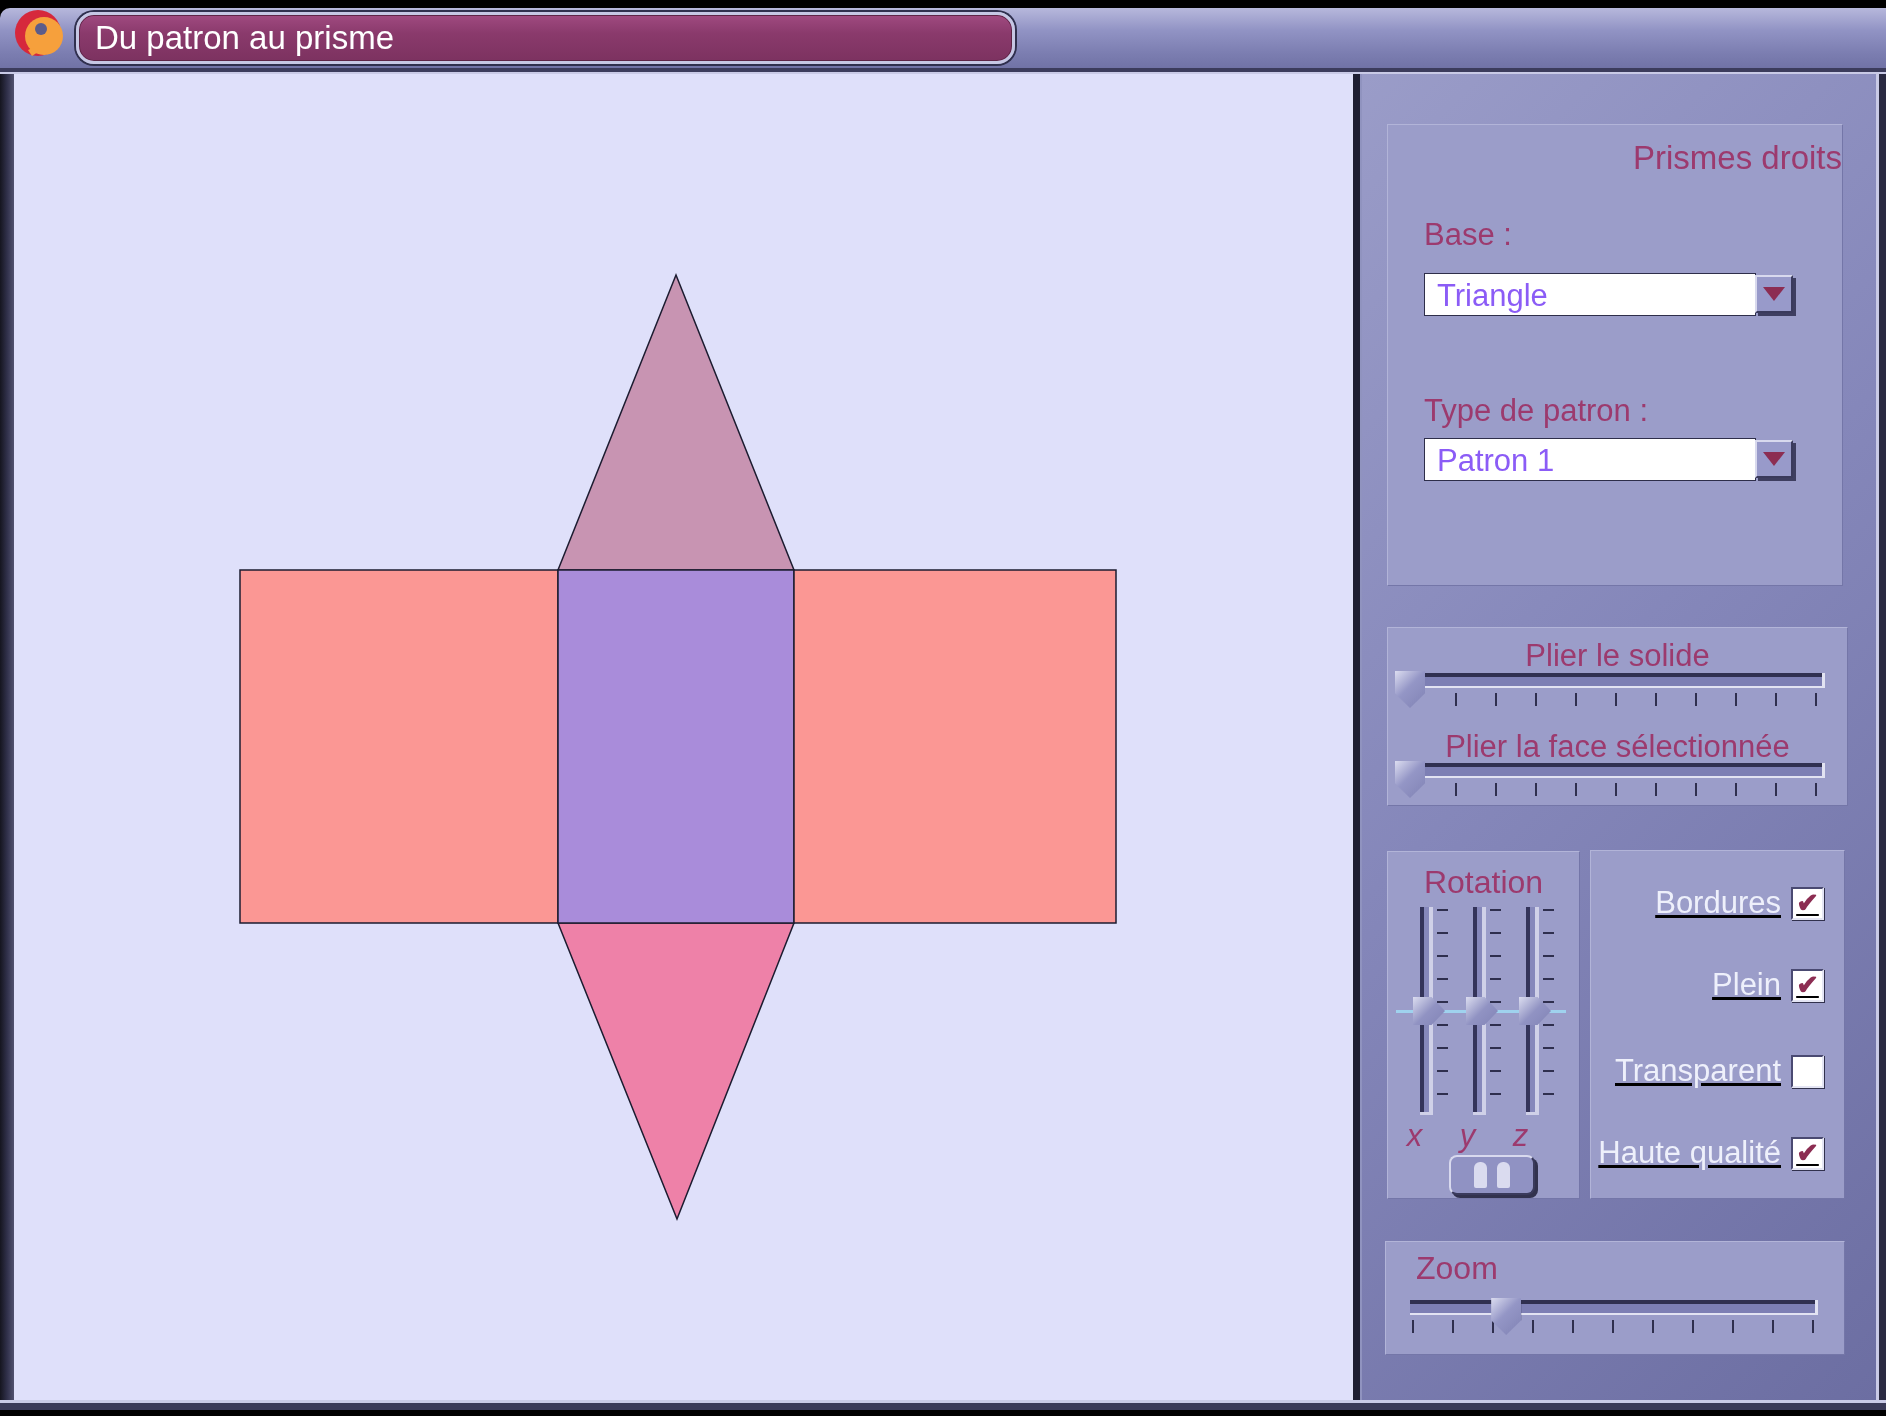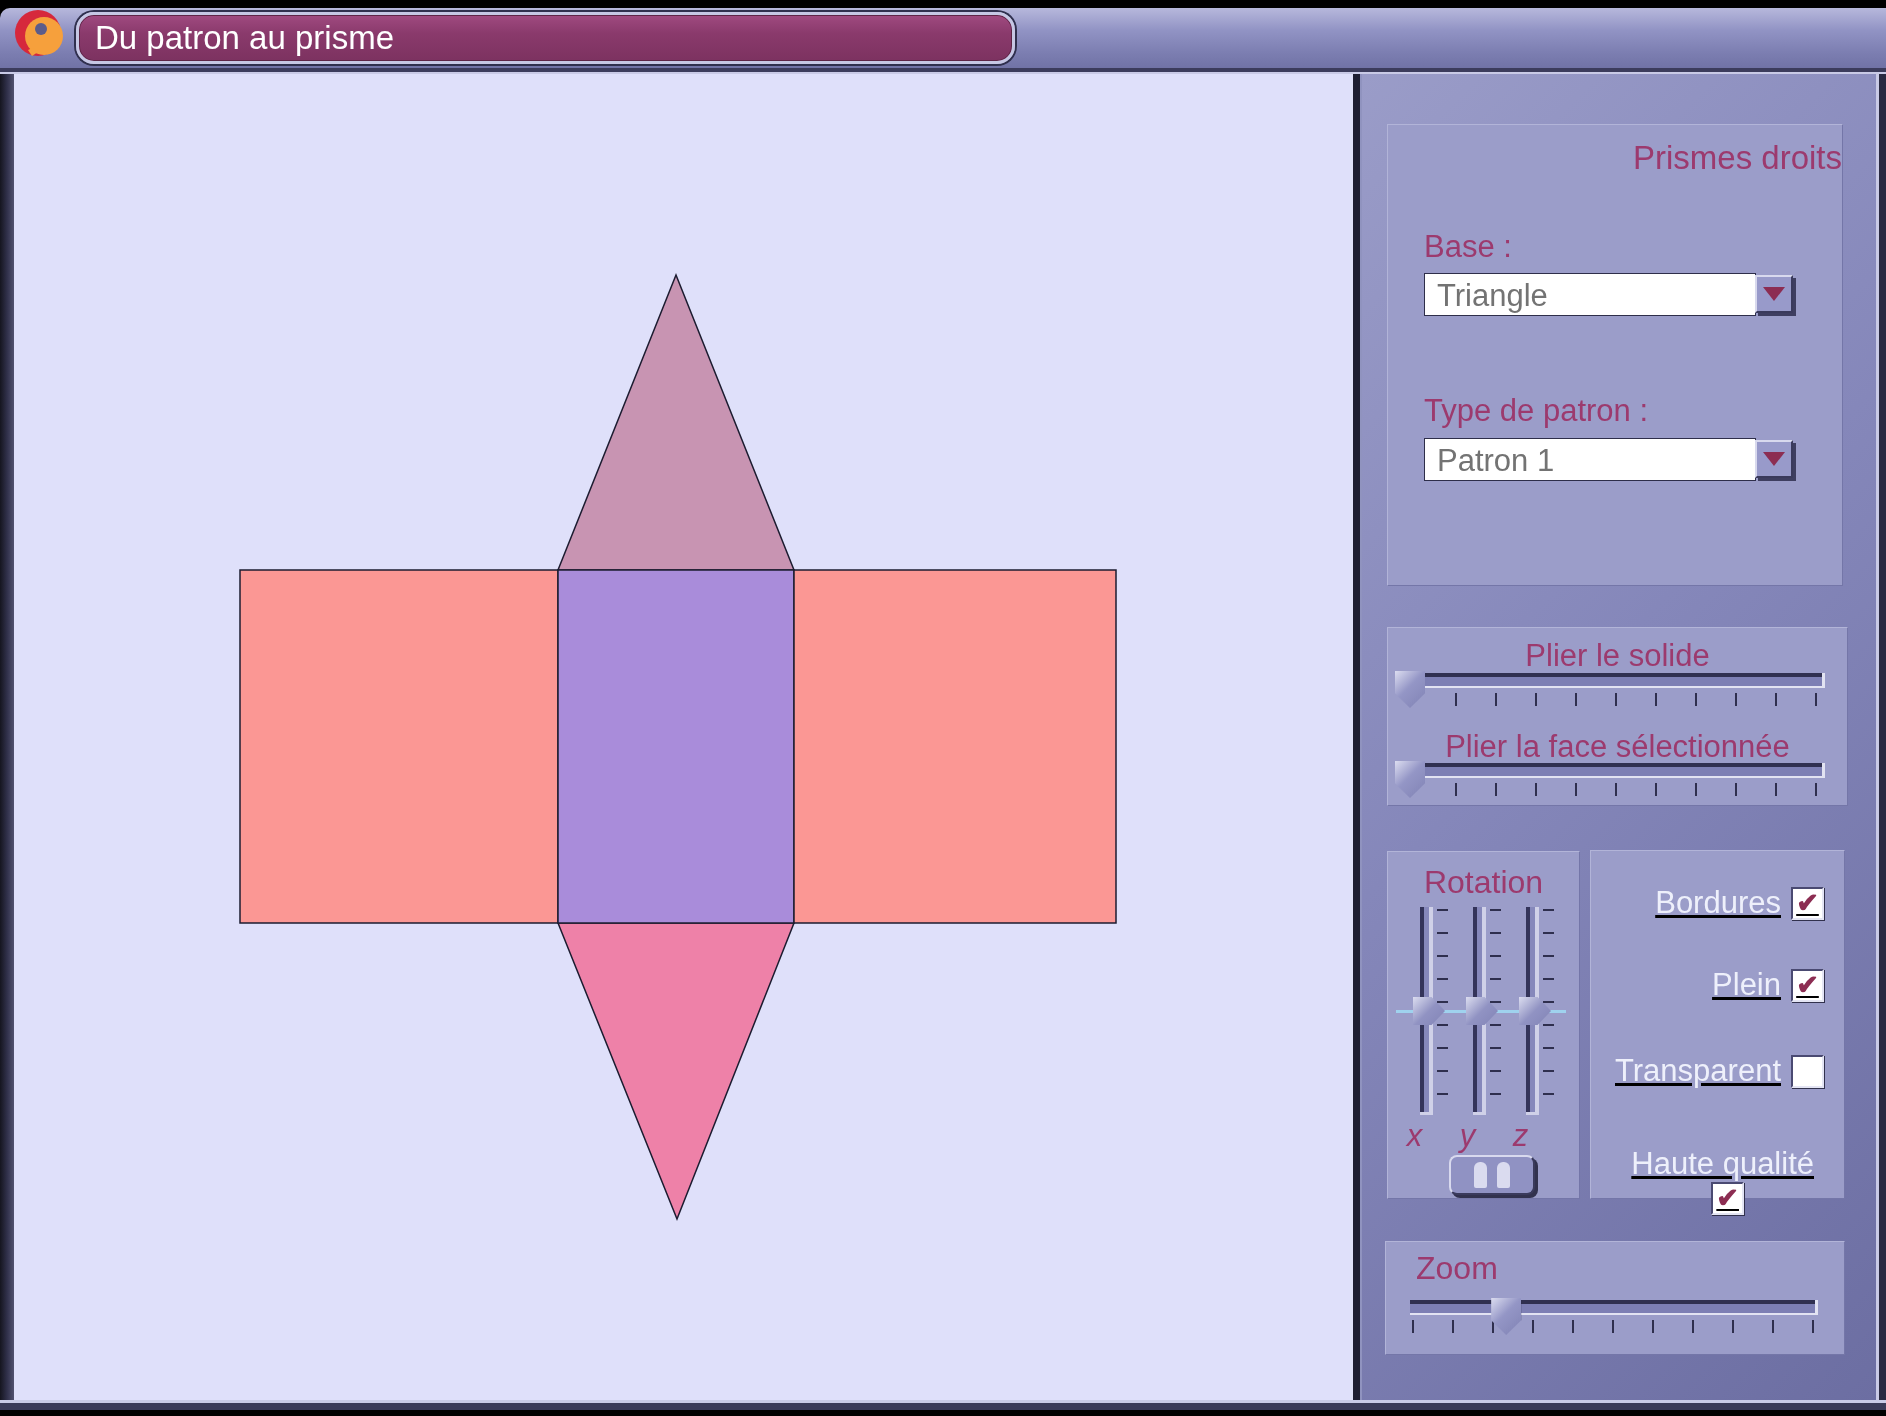--- a/index.html
+++ b/index.html
@@ -41,21 +41,21 @@
   .sidebar{position:absolute;left:1362px;top:74px;width:514px;height:1326px;
     background:linear-gradient(135deg,#9a9cc8 0%,#8587ba 45%,#6c6ea2 100%);}
   .panel{position:absolute;background:#9b9dc9;border:1px solid;
     border-color:#b2b4d8 #7476a8 #7476a8 #b2b4d8;box-sizing:border-box;}
   .mag{color:#9c3a6e;}
   .panel-title{position:absolute;width:100%;text-align:center;font-size:33px;}
   .lbl{position:absolute;font-size:31px;white-space:nowrap;}
   
   .dd{position:absolute;width:372px;height:43px;}
   .dd-field{position:absolute;left:0;top:0;width:332px;height:43px;box-sizing:border-box;
-    background:#fff;border:1px solid #2e2e4a;font-size:31px;color:#737373;
+    background:#fff;border:1px solid #2e2e4a;font-size:31px;color:#8b5cf6;
     padding:4px 0 0 12px;white-space:nowrap;overflow:hidden;}
   .dd-btn{position:absolute;left:331px;top:2px;width:38px;height:38px;box-sizing:border-box;
     background:#989aca;border:2px solid;border-color:#d8d9ee #3a3a5c #3a3a5c #d8d9ee;
     box-shadow:3px 3px 0 #3e3e60;}
   .dd-arrow{width:0;height:0;border-left:11px solid transparent;border-right:11px solid transparent;
     border-top:14px solid #8c2d52;margin:10px auto 0 auto;}
   
   .hslider{position:absolute;height:40px;}
   .htrack{position:absolute;left:0;top:0;width:100%;height:15px;box-sizing:border-box;
     background:linear-gradient(to bottom,#303050 0 34%,#7d7fb4 34% 100%);
@@ -119,21 +119,21 @@
       <polygon points="558,570 794,570 794,923 558,923" fill="#a98cda" stroke="#1c1c30" stroke-width="1.5"></polygon>
       <polygon points="794,570 1116,570 1116,923 794,923" fill="#fb9794" stroke="#1c1c30" stroke-width="1.5"></polygon>
     </svg>
 </div>
 <div class="divider"></div>
 
 <div class="sidebar">
 
   <div class="panel" style="left:25px;top:50px;width:456px;height:462px;">
     <div class="panel-title mag" style="top:14px;text-align:right;">Prismes droits</div>
-    <div class="lbl mag" style="left:36px;top:104px;">Base :</div>
+    <div class="lbl mag" style="left:36px;top:92px;">Base :</div>
     <div class="dd" style="left:36px;top:148px;">
       <div class="dd-field">Triangle</div>
       <div class="dd-btn">
         <div class="dd-arrow"></div>
       </div>
     </div>
     <div class="lbl mag" style="left:36px;top:268px;">Type de patron :</div>
     <div class="dd" style="left:36px;top:313px;">
       <div class="dd-field">Patron 1</div>
       <div class="dd-btn">
@@ -192,21 +192,21 @@
           <span class="cbx">✔</span>
         </div>
         <div class="optrow" style="top: 117px;">
           <span class="optlabel">Plein</span>
           <span class="cbx">✔</span>
         </div>
         <div class="optrow" style="top: 203px;">
           <span class="optlabel">Transparent</span>
           <span class="cbx"></span>
         </div>
-        <div class="optrow" style="top: 295px; flex-direction: column;">
+        <div class="optrow" style="top: 285px;">
           <span class="optlabel">Haute qualité</span>
           <span class="cbx">✔</span>
         </div>
       </div>
   </div>
 
   <div class="panel" style="left:23px;top:1167px;width:460px;height:114px;">
     <div class="lbl mag" style="left:30px;top:8px;font-size:32px;">Zoom</div>
     <div class="hslider" style="left:24px;top:58px;width:408px;">
       <div class="htrack"></div>

